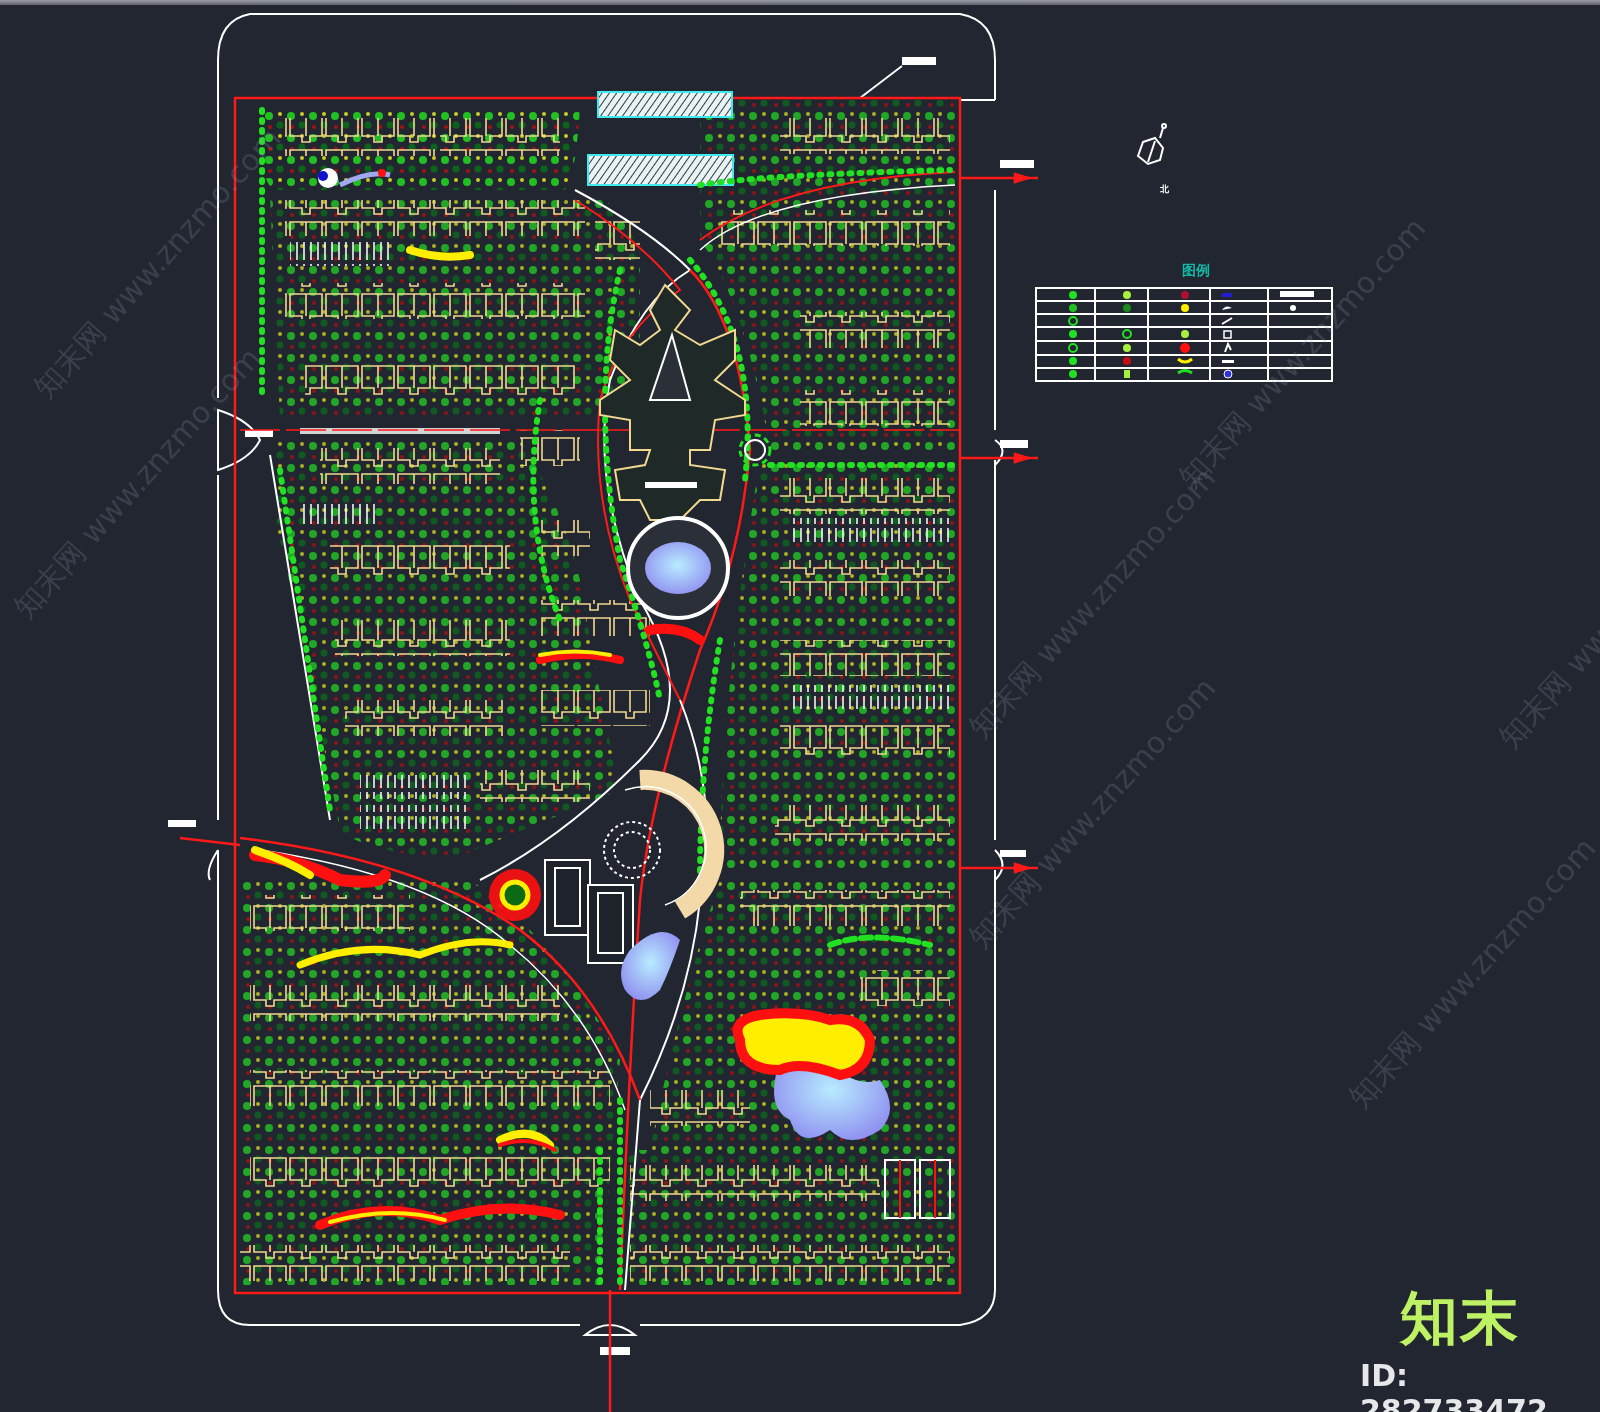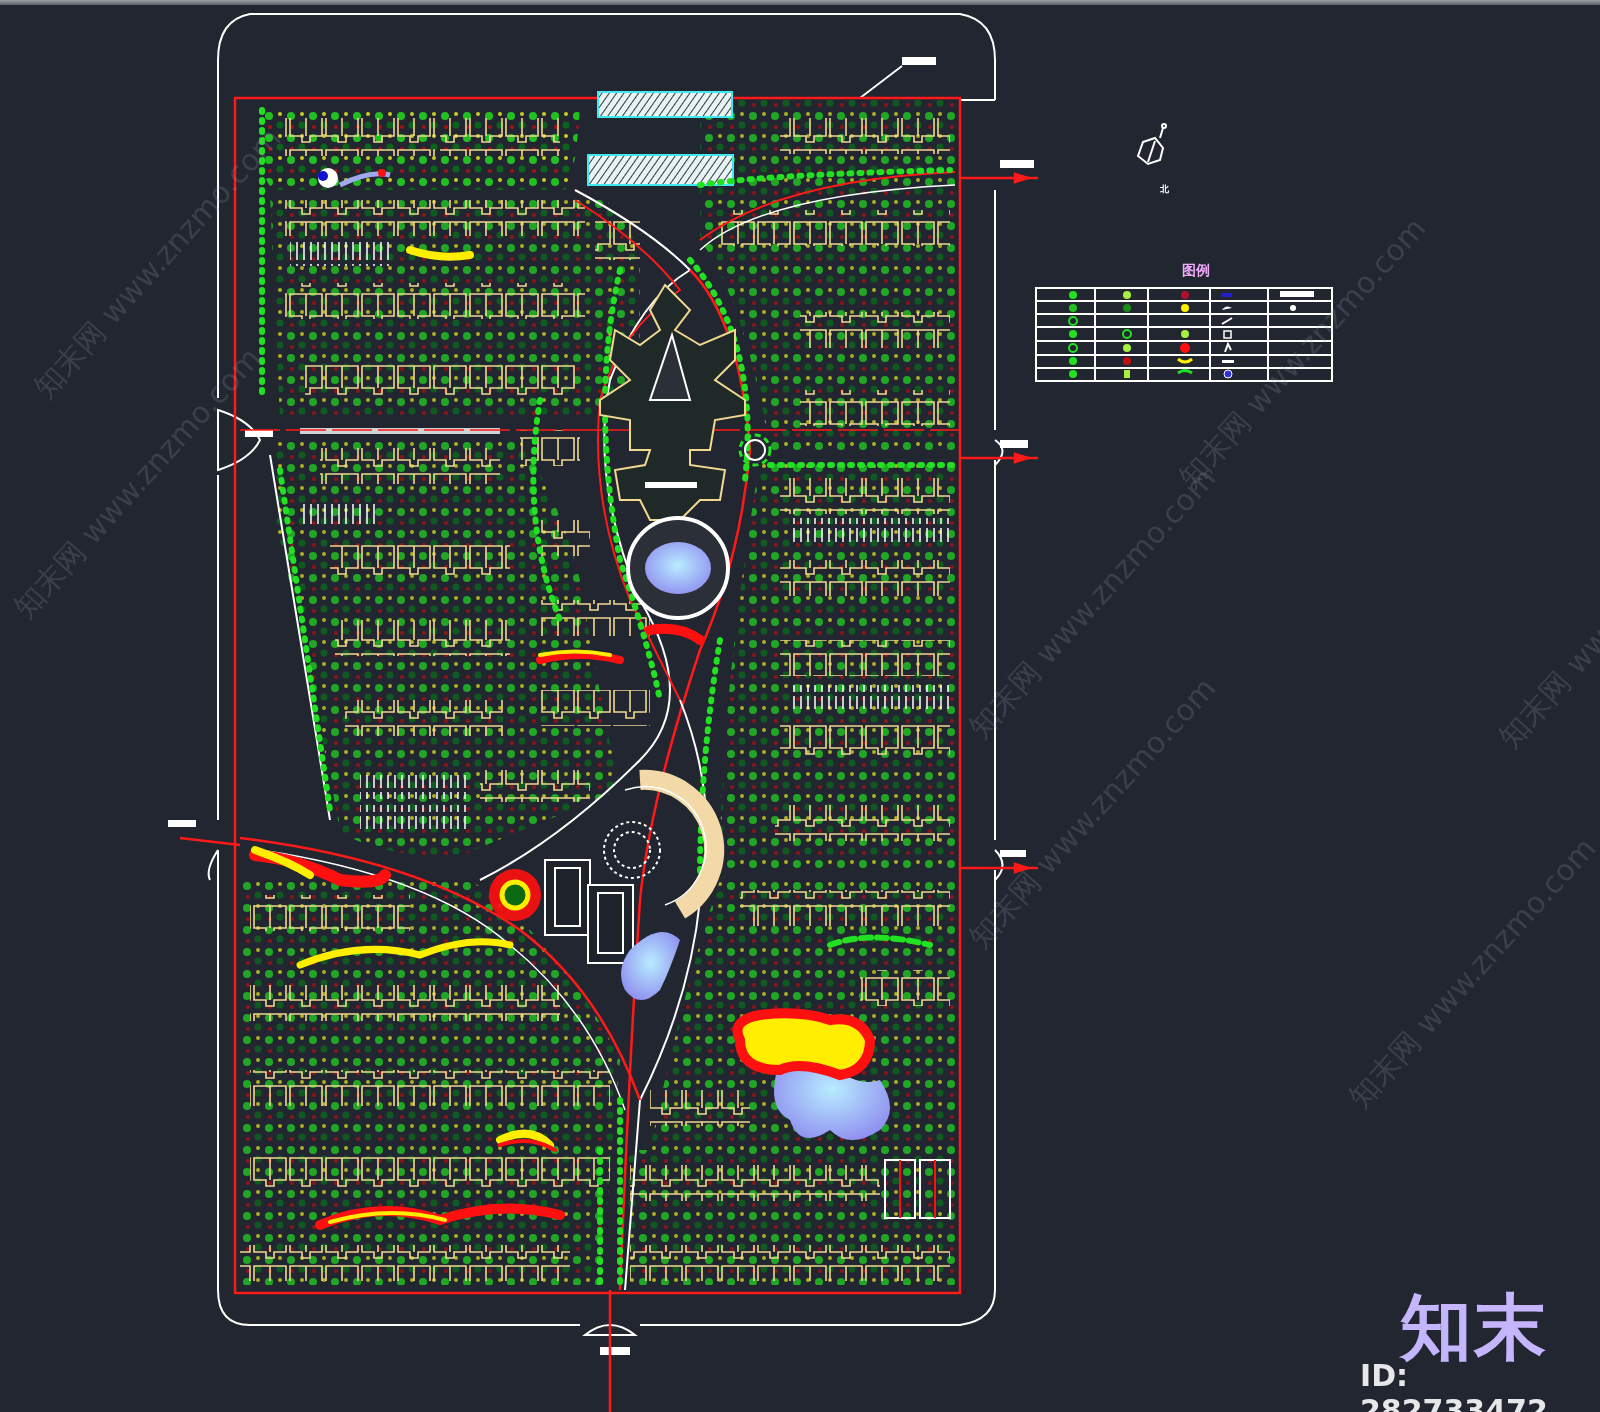--- a/index.html
+++ b/index.html
@@ -1,22 +1,22 @@
 <!DOCTYPE html>
 <html><head>
   <meta charset="utf-8">
   <style>
     html,body{margin:0;padding:0;background:#212630;}
     body{width:1600px;height:1412px;position:relative;overflow:hidden;font-family:"DejaVu Sans",sans-serif;}
     .topbar{position:absolute;left:0;top:0;width:1600px;height:5px;background:linear-gradient(#9a9ea4,#5d6168);}
     #plan{position:absolute;left:0;top:0;}
     .watermark{position:absolute;color:rgba(150,158,172,0.22);font-size:30px;white-space:nowrap;transform-origin:left top;pointer-events:none;}
-    .brand{position:absolute;left:1400px;top:1280px;color:#c4b5fd;font-size:72px;font-weight:bold;letter-spacing:2px;}
+    .brand{position:absolute;left:1400px;top:1280px;color:#bef264;font-size:58px;font-weight:bold;letter-spacing:2px;}
     .brand-id{position:absolute;left:1360px;top:1358px;color:#e6e7e9;font-size:30px;font-weight:bold;}
-    .legend-title{position:absolute;left:1182px;top:262px;color:#f0abfc;font-size:14px;font-weight:bold;}
+    .legend-title{position:absolute;left:1182px;top:262px;color:#14b8a6;font-size:14px;font-weight:bold;}
     .north-label{position:absolute;left:1160px;top:183px;color:#fff;font-size:9px;font-weight:bold;}
   </style>
 </head>
 <body>
 
 <div class="topbar"></div>
 
 <svg id="plan" width="1600" height="1412" viewBox="0 0 1600 1412">
   <defs>
     <pattern id="hatch" width="6" height="6" patternUnits="userSpaceOnUse" patternTransform="rotate(35)">

